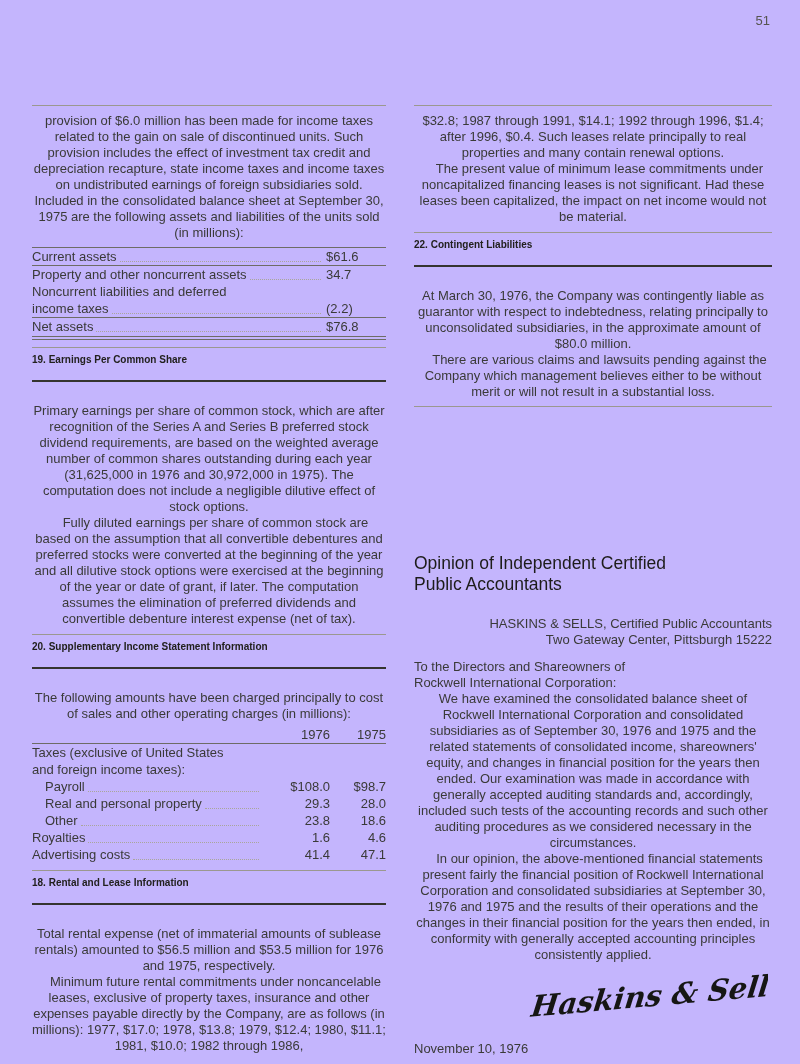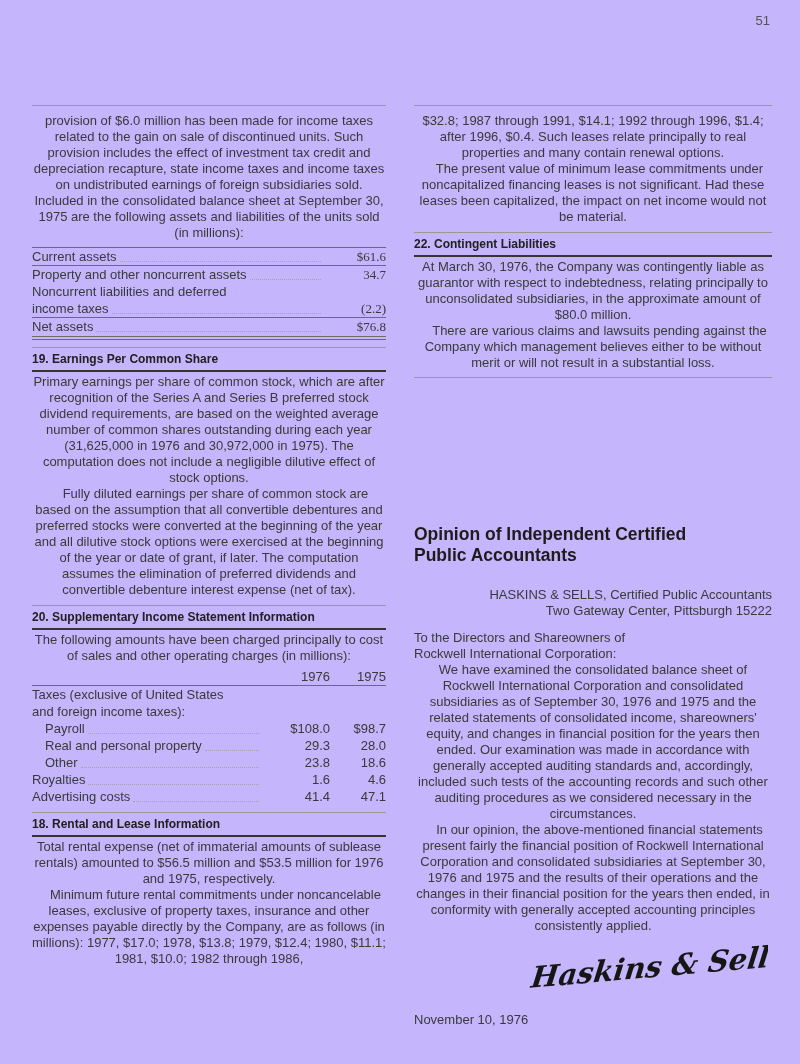--- a/index.html
+++ b/index.html
@@ -11,40 +11,40 @@
     font-size:13px; line-height:16px;
   }
   .page-number { position:absolute; top:13px; right:30px; font-size:13px; color:#56544f; }
   .col { position:absolute; top:105px; }
   .col-left  { left:32px;  width:354px; }
   .col-right { left:414px; width:358px; }
   .toprule { border-top:1px solid #9b988f; margin-bottom:7px; }
   p.body { margin:0;text-align:center; }
   p.ind  { text-indent:13px; }
   .sechead {
-    margin-top:7px; margin-bottom:2px;
+    margin-top:7px; margin-bottom:21px;
     border-top:1px solid #9b988f; border-bottom:2px solid #35342f;
-    padding-top:3px; padding-bottom:2px;
-    font-weight:bold; font-size:12px; line-height:17px; color:#22211e;
+    padding-top:3px; padding-bottom:12px;
+    font-weight:bold; font-size:10px; line-height:17px; color:#22211e;
   }
   .fintable { margin-top:6px; }
   .fintable.supp { margin-top:4px; }
   .rule     { border-top:1px solid #6e6c66; }
   .rule-dbl { height:4px; border-top:1px solid #6e6c66; border-bottom:1px solid #6e6c66; margin-top:1px; }
   .end-rule { border-top:1px solid #9b988f; margin-top:6px; }
   .trow { display:flex; align-items:flex-end; line-height:17px; }
   .tlabel { white-space:nowrap; }
   .lead { flex:1; border-bottom:1px dotted #aaa69b; margin:0 5px 3px 3px; min-width:8px; }
   .spacer { flex:1; }
-  .tval { width:60px; text-align:right; white-space:nowrap;font-family:Liberation Serif, serif; }
+  .tval { width:60px; text-align:left; white-space:nowrap; }
   .tv1  { width:66px; text-align:right; white-space:nowrap; }
   .tv2  { width:56px; text-align:right; white-space:nowrap; }
   .indent1 { padding-left:13px; }
   .opinion { margin-top:146px; }
-  .opinion-head { font-weight:bold; font-size:17.5px; line-height:21px; color:#1d1c1a; }
+  .opinion-head { font-weight:normal; font-size:17.5px; line-height:21px; color:#1d1c1a; }
   .firm-block { margin-top:21px;text-align:right; }
   .salute-block { margin-top:11px; }
   .op-para1 { margin-top:11px; }
   .sig-wrap { margin-top:4px; text-align:right; padding-right:4px; }
   .date-line { margin-top:12px; }
 </style>
 </head>
 <body>
 
 <div class="page">

